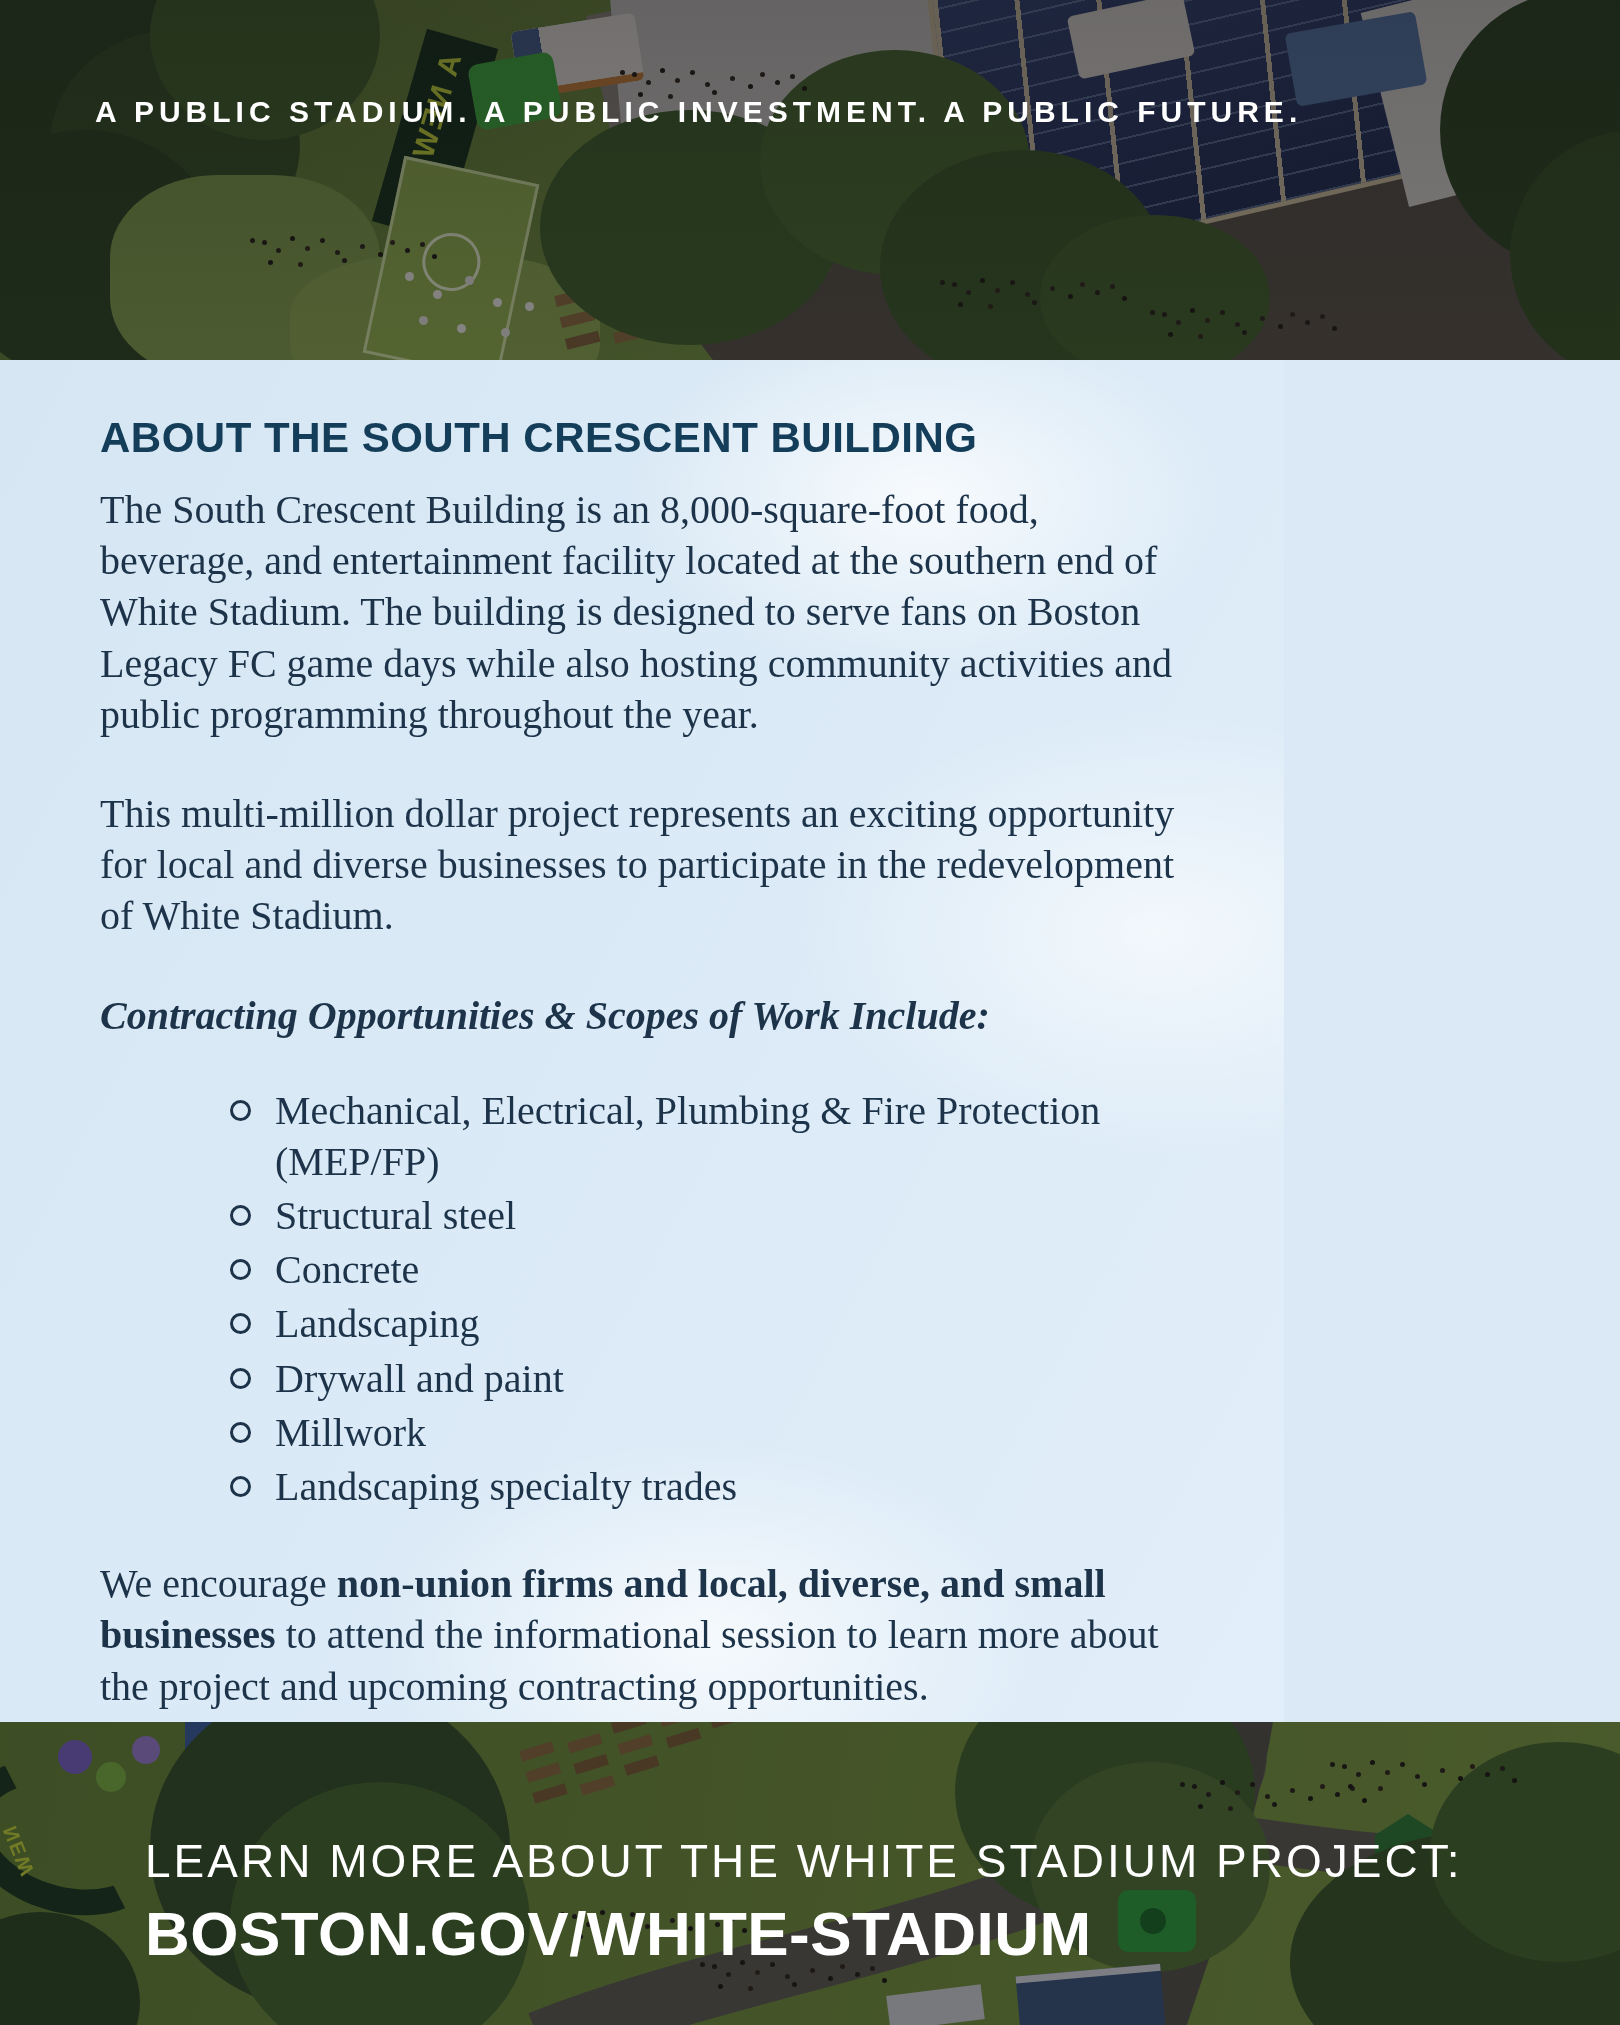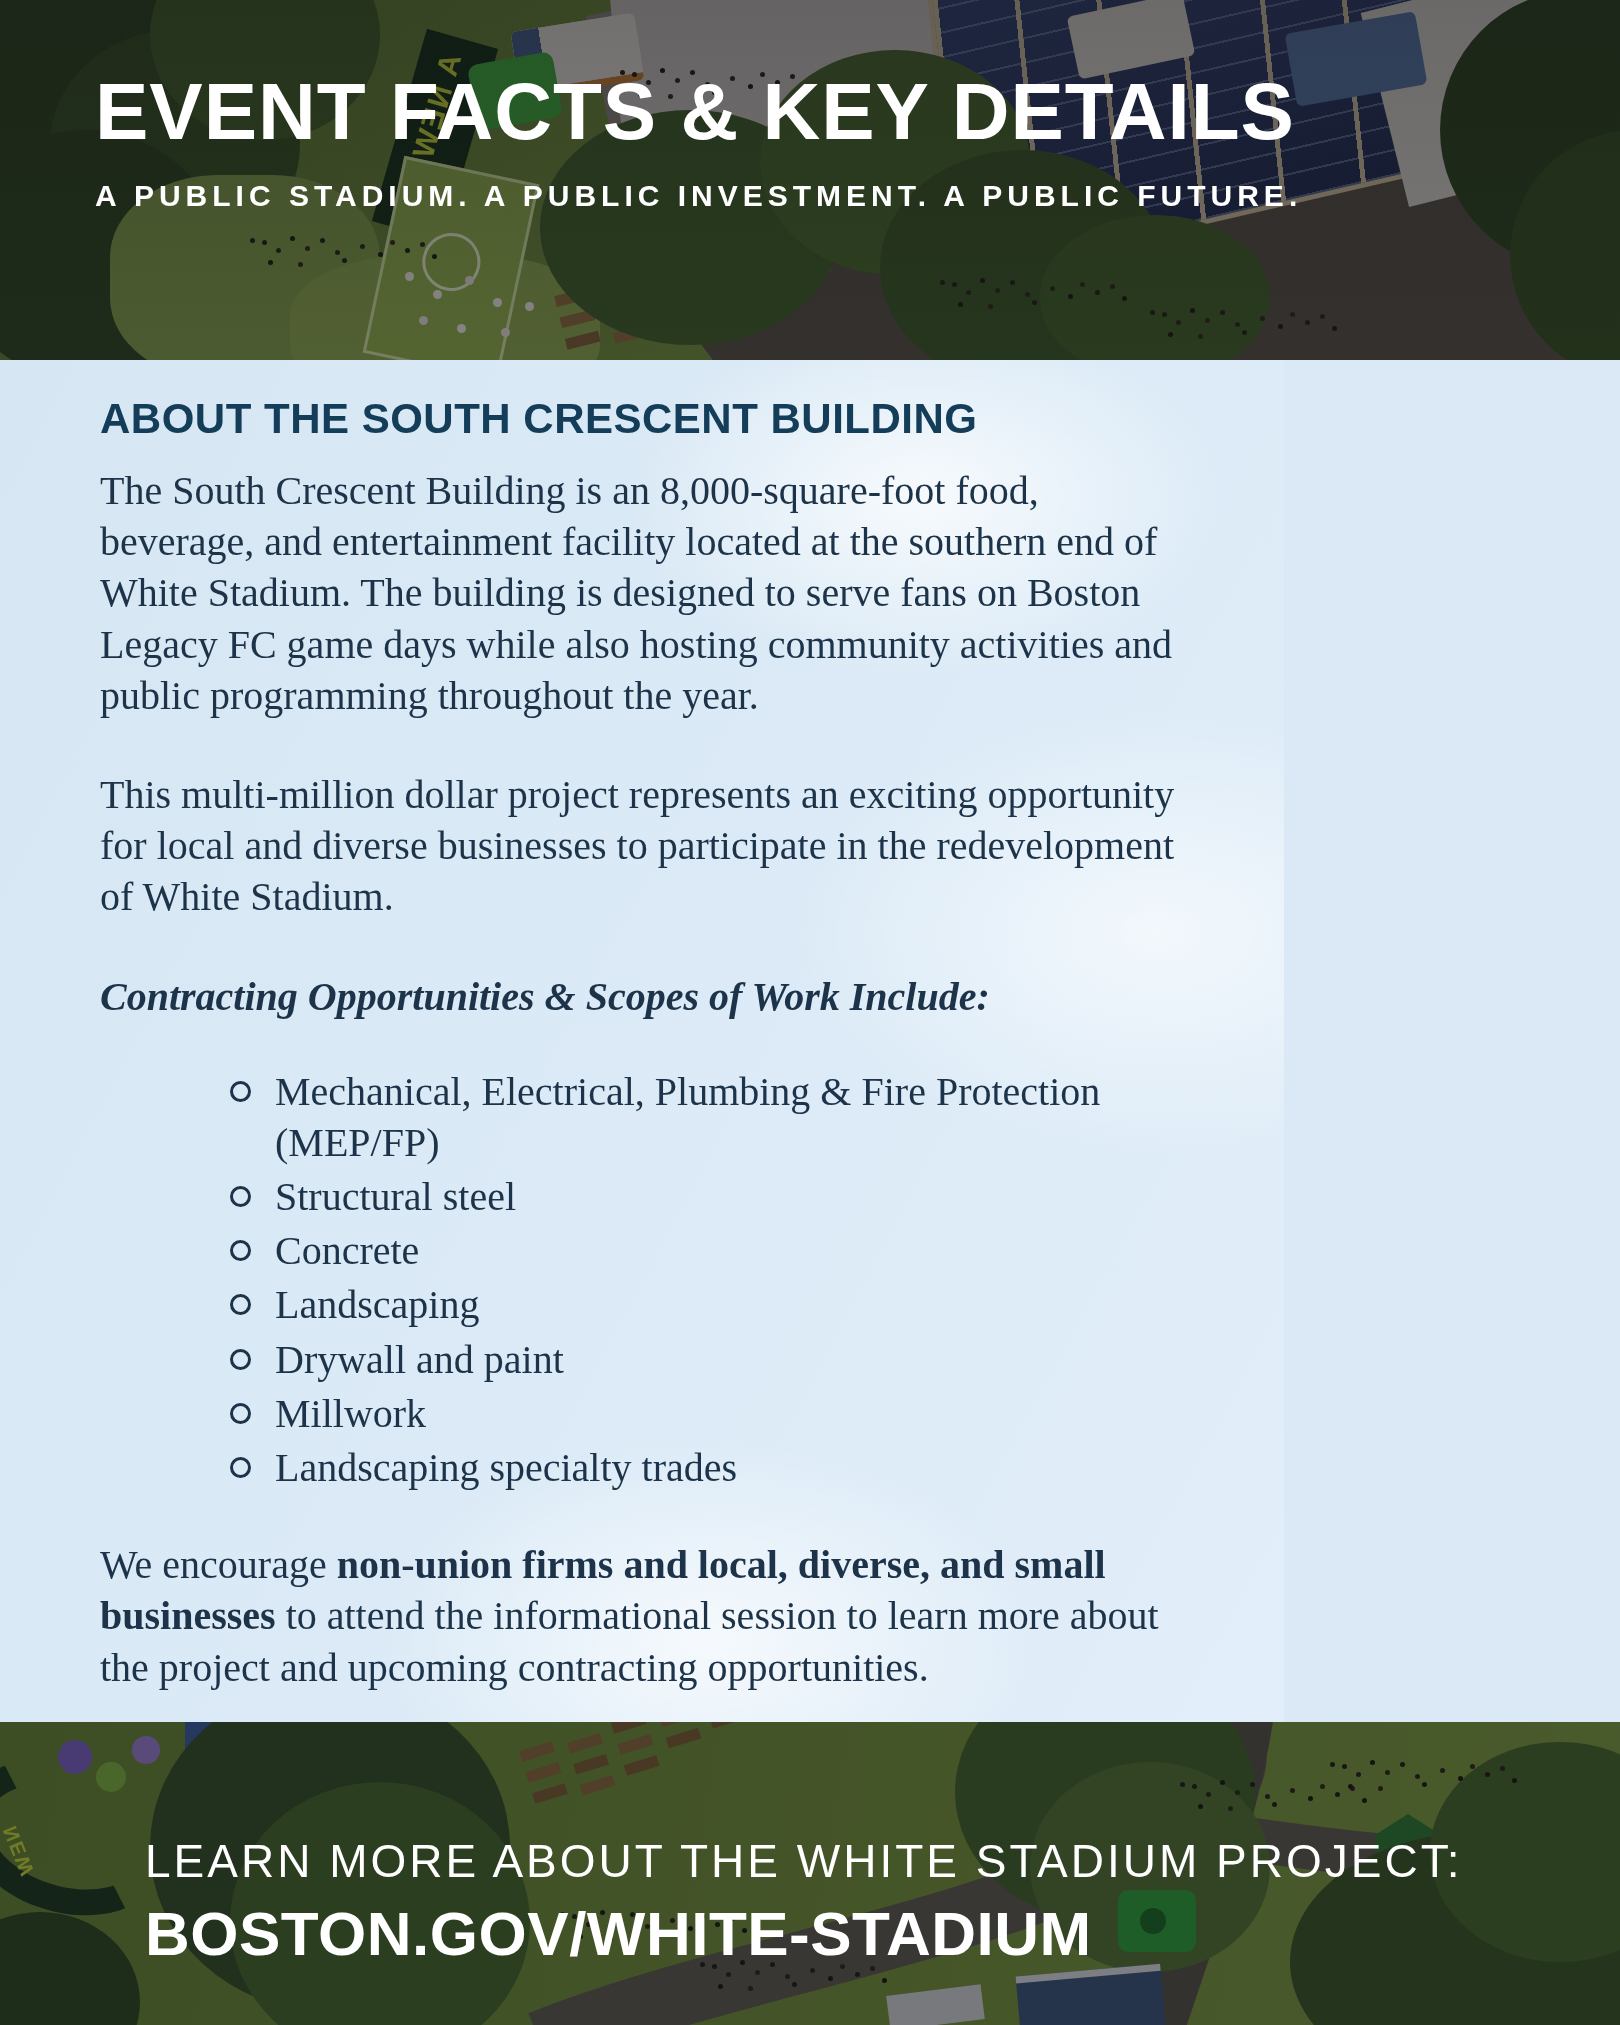--- a/index.html
+++ b/index.html
@@ -92,21 +92,21 @@
        144px 8px 0 #8a6a40,144px 30px 0 #7b5e38,192px 2px 0 #8a6a40,192px 24px 0 #7b5e38,
        240px 10px 0 #8a6a40,240px 32px 0 #7b5e38;}
   .h-tables{left:555px;top:292px;transform:rotate(-14deg);}
 
   .hero-text{position:absolute;z-index:5;left:95px;top:70px;color:#fff;}
   .hero-text h1{margin:0;font-size:80px;line-height:1.05;font-weight:800;letter-spacing:1px;}
   .hero-text .subtitle{margin:25px 0 0;font-size:30px;font-weight:700;letter-spacing:5px;}
 
   
   .content{position:relative;width:1284px;height:1362px;box-sizing:border-box;
-     padding:35px 100px 0;overflow:hidden;
+     padding:54px 100px 0;overflow:hidden;
      background:
        radial-gradient(430px 260px at 72% 10%,rgba(255,255,255,.78),rgba(255,255,255,0) 70%),
        radial-gradient(520px 320px at 90% 42%,rgba(255,255,255,.62),rgba(255,255,255,0) 70%),
        radial-gradient(470px 290px at 55% 94%,rgba(255,255,255,.72),rgba(255,255,255,0) 70%),
        linear-gradient(118deg,#d6e6f3,#dcebf7 60%,#e2eef9);}
   .content h2{margin:0 0 22px;font-size:42px;font-weight:700;letter-spacing:.5px;color:#133d58;}
   .content p{margin:0 0 48px;max-width:1380px;font-family:"Liberation Serif",serif;
      font-size:40px;line-height:1.28;color:#1c3349;}
   .content .list-heading{font-weight:700;font-style:italic;margin-bottom:44px;}
   .content ul{list-style:none;margin:0 0 46px 128px;padding:0;}
@@ -191,21 +191,20 @@
       <div class="tree h-t10"></div>
       <div class="tree h-t8"></div>
       <div class="tree h-t9"></div>
       <div class="dots h-c1"></div>
       <div class="dots h-c2"></div>
       <div class="dots h-c3"></div>
       <div class="dots h-c4"></div>
     </div>
     <div class="shade"></div>
     <div class="hero-text">
-      <h1>EVENT FACTS &amp; KEY DETAILS</h1>
       <p class="subtitle">A PUBLIC STADIUM. A PUBLIC INVESTMENT. A PUBLIC FUTURE.</p>
     </div>
   </header>
 
   <main class="content">
     <h2>ABOUT THE SOUTH CRESCENT BUILDING</h2>
     <p>The South Crescent Building is an 8,000-square-foot food, beverage, and entertainment facility located at the southern end of White Stadium. The building is designed to serve fans on Boston Legacy FC game days while also hosting community activities and public programming throughout the year.</p>
     <p>This multi-million dollar project represents an exciting opportunity for local and diverse businesses to participate in the redevelopment of White Stadium.</p>
     <p class="list-heading">Contracting Opportunities &amp; Scopes of Work Include:</p>
     <ul>

